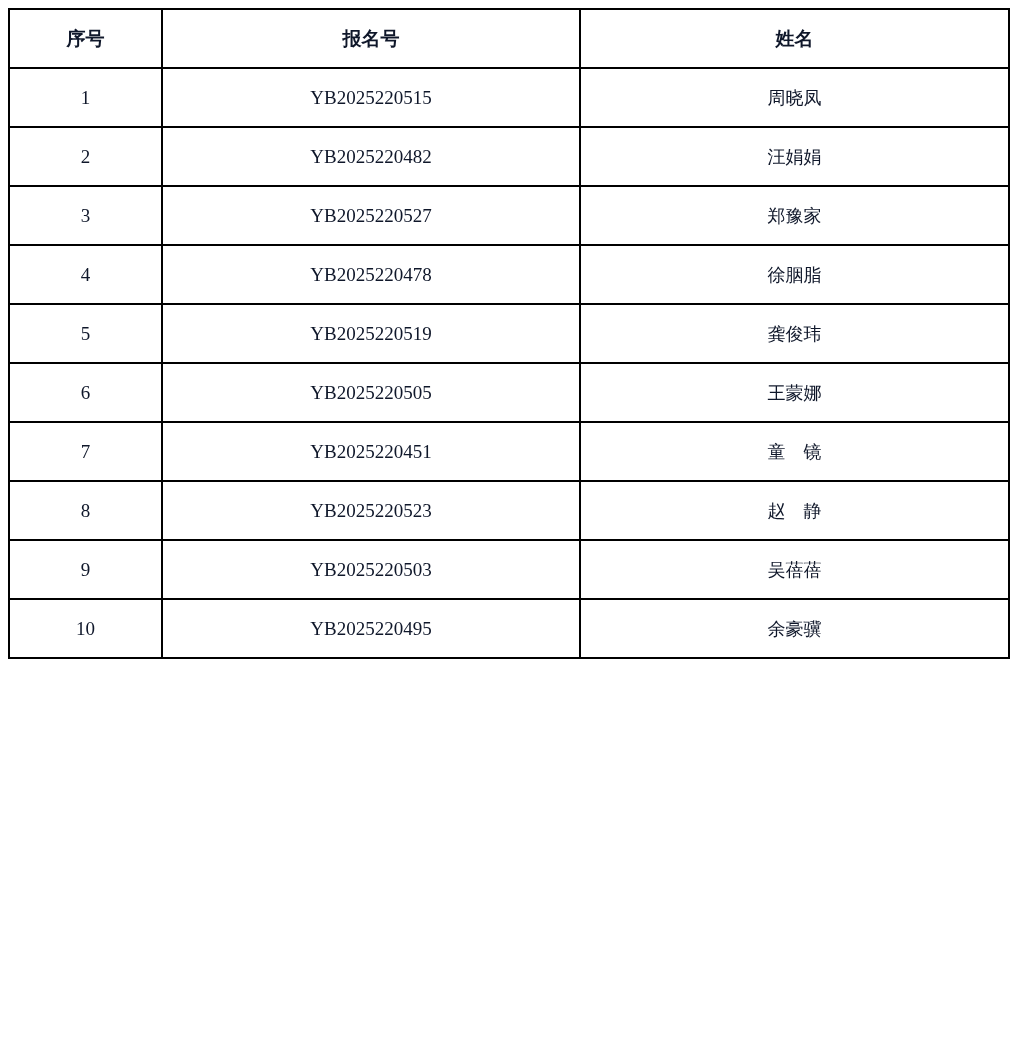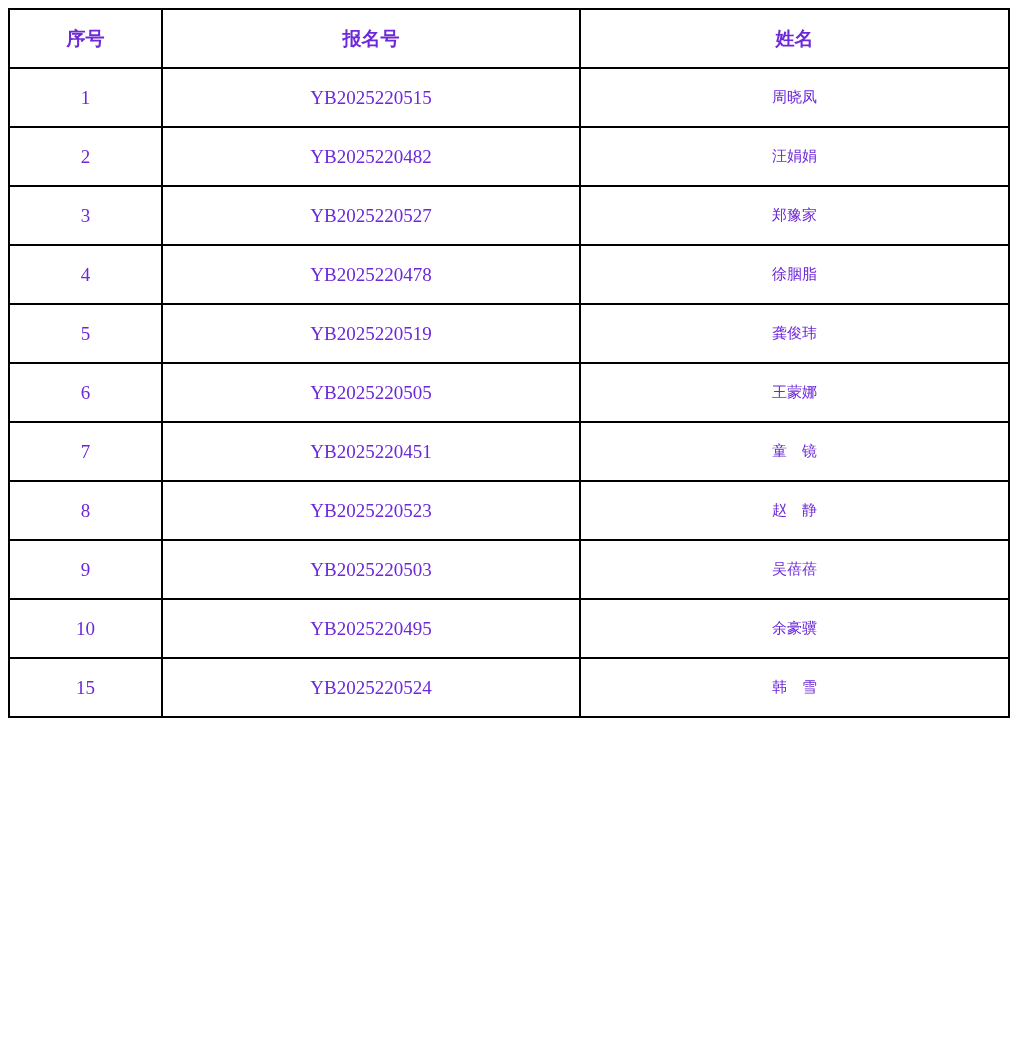--- a/index.html
+++ b/index.html
@@ -12,21 +12,21 @@
     }
     .sheet {
       position: absolute;
       left: 8px;
       top: 8px;
     }
     table.roster {
       border-collapse: collapse;
       table-layout: fixed;
       width: 1000px;
-      color: #6d28d9;
+      color: #0f172a;
     }
     table.roster col.c-idx { width: 153px; }
     table.roster col.c-reg { width: 418px; }
     table.roster col.c-name { width: 429px; }
     table.roster th,
     table.roster td {
       border: 2px solid #000000;
       height: 57px;
       padding: 0;
       text-align: center;
@@ -36,21 +36,21 @@
       font-family: "DejaVu Sans", sans-serif;
       font-weight: bold;
       font-size: 19px;
     }
     table.roster td {
       font-family: "Liberation Serif", serif;
       font-size: 19px;
     }
     table.roster td.name {
       font-family: "DejaVu Serif", serif;
-      font-size: 15px;
+      font-size: 18px;
     }
   </style>
 </head>
 <body>
 
 <div class="sheet">
   <table class="roster">
     <colgroup>
       <col class="c-idx">
       <col class="c-reg">
@@ -107,20 +107,15 @@
       <tr>
         <td>9</td>
         <td>YB2025220503</td>
         <td class="name">吴蓓蓓</td>
       </tr>
       <tr>
         <td>10</td>
         <td>YB2025220495</td>
         <td class="name">余豪骥</td>
       </tr>
-      <tr>
-        <td>15</td>
-        <td>YB2025220524</td>
-        <td class="name">韩　雪</td>
-      </tr>
     </tbody>
   </table>
 </div>
 
 </body></html>

